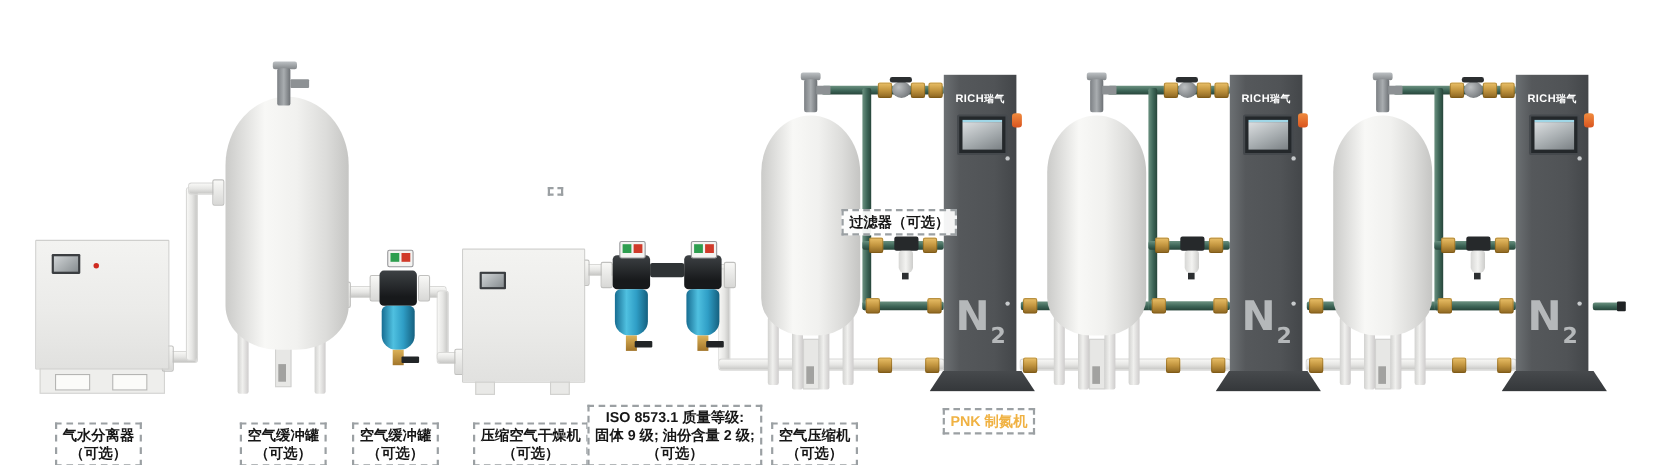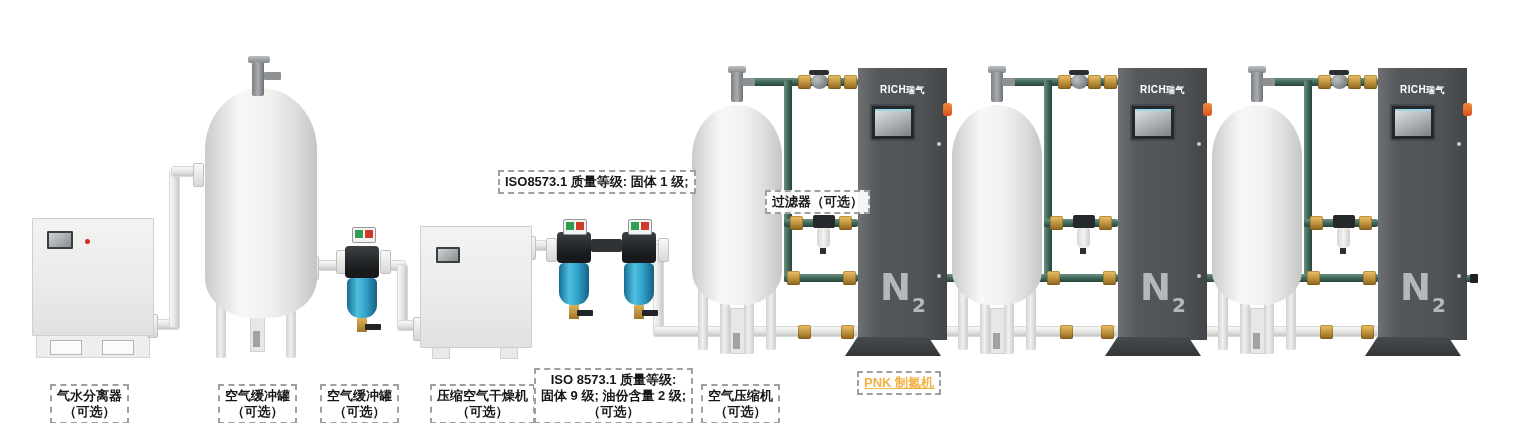--- a/index.html
+++ b/index.html
@@ -53,21 +53,21 @@
           background:linear-gradient(90deg,#176d92,#4fc0e0 35%,var(--blue-filter) 65%,#15607f);}
   .bfdrain{position:absolute;width:10px;height:14px;z-index:4;background:linear-gradient(180deg,#dcb258,#a2752a);}
   .bfhandle{position:absolute;width:16px;height:6px;background:#222527;z-index:4;border-radius:1px;}
   
   .mfhead{position:absolute;width:22px;height:13px;background:#26292b;border-radius:2px;z-index:4;}
   .mfbowl{position:absolute;width:13px;height:20px;z-index:4;border-radius:3px 3px 5px 5px;
           background:linear-gradient(90deg,#d7d7d5,#f3f3f1 50%,#cdcdcb);}
   .mfdrain{position:absolute;width:6px;height:6px;background:#2c2f31;z-index:4;}
   
   .unit{position:absolute;top:0;width:236px;height:423px;z-index:5;}
-  .gen{position:absolute;left:166px;top:68px;width:89px;height:272px;z-index:6;
+  .gen{position:absolute;left:166px;top:68px;width:66px;height:272px;z-index:6;
        background:linear-gradient(90deg,#6c7073,var(--cabinet) 22%,#505356 70%,#434649);}
   .genbase{position:absolute;left:153px;top:337px;width:96px;height:19px;z-index:6;
            background:linear-gradient(180deg,#474a4d,var(--cabinet-dark));
            clip-path:polygon(13% 0,87% 0,100% 100%,0 100%);}
   .brand{position:absolute;top:16px;width:100%;text-align:center;color:#fff;z-index:7;
          font-size:10px;font-weight:bold;letter-spacing:.4px;white-space:nowrap;}
   .brand .cn{font-size:9px;font-weight:600;}
   .screen{position:absolute;left:12px;top:36px;width:42px;height:33px;background:#24282b;
           border:2px solid #45494d;border-radius:2px;z-index:7;}
   .screen i{position:absolute;inset:3px;display:block;border-top:2px solid #9fd6e6;
@@ -77,21 +77,21 @@
   .estop{position:absolute;right:-5px;top:35px;width:9px;height:13px;border-radius:3px;z-index:7;
          background:linear-gradient(180deg,#f08b3e,#d9541f);}
   .n2txt{position:absolute;top:198px;width:100%;text-align:center;z-index:7;
          color:var(--n2-text);font-weight:bold;font-size:37px;font-family:"DejaVu Sans",sans-serif;}
   .n2txt sub{font-size:20px;position:relative;top:4px;left:1px;}
   
   .tag{position:absolute;z-index:10;background:rgba(255,255,255,.93);border:2px dashed var(--label-border);
        padding:2px 5px;font-size:13px;line-height:16px;font-weight:bold;color:#161616;
        text-align:center;white-space:nowrap;}
   .tag.la{text-align:left;}
-  .tag.orange{color:var(--accent-orange);text-decoration:underline;}
+  .tag.orange{color:var(--accent-orange);}
 </style>
 </head>
 <body>
 
 <div class="stage">
 
   <div class="pipe pw" style="left:152px;top:320px;width:27px;"></div>
   <div class="pipe pwv" style="left:170px;top:171px;height:156px;"></div>
   <div class="pipe pw" style="left:172px;top:167px;width:26px;"></div>
   <div class="flange" style="left:147px;top:314px;"></div>
@@ -322,21 +322,20 @@
   </div>
   <div class="tag" style="left:320px;top:384px;">
     <div>空气缓冲罐</div>
       <div>（可选）</div>
   </div>
   <div class="tag" style="left:430px;top:384px;">
     <div>压缩空气干燥机</div>
       <div>（可选）</div>
   </div>
   <div class="tag la" style="left:498px;top:170px;">
-    <div>ISO8573.1 质量等级: 固体 1 级;</div>
   </div>
   <div class="tag" style="left:534px;top:368px;">
     <div>ISO 8573.1 质量等级:</div>
       <div>固体 9 级;  油份含量 2 级;</div>
       <div>（可选）</div>
   </div>
   <div class="tag" style="left:701px;top:384px;">
     <div>空气压缩机</div>
       <div>（可选）</div>
   </div>

